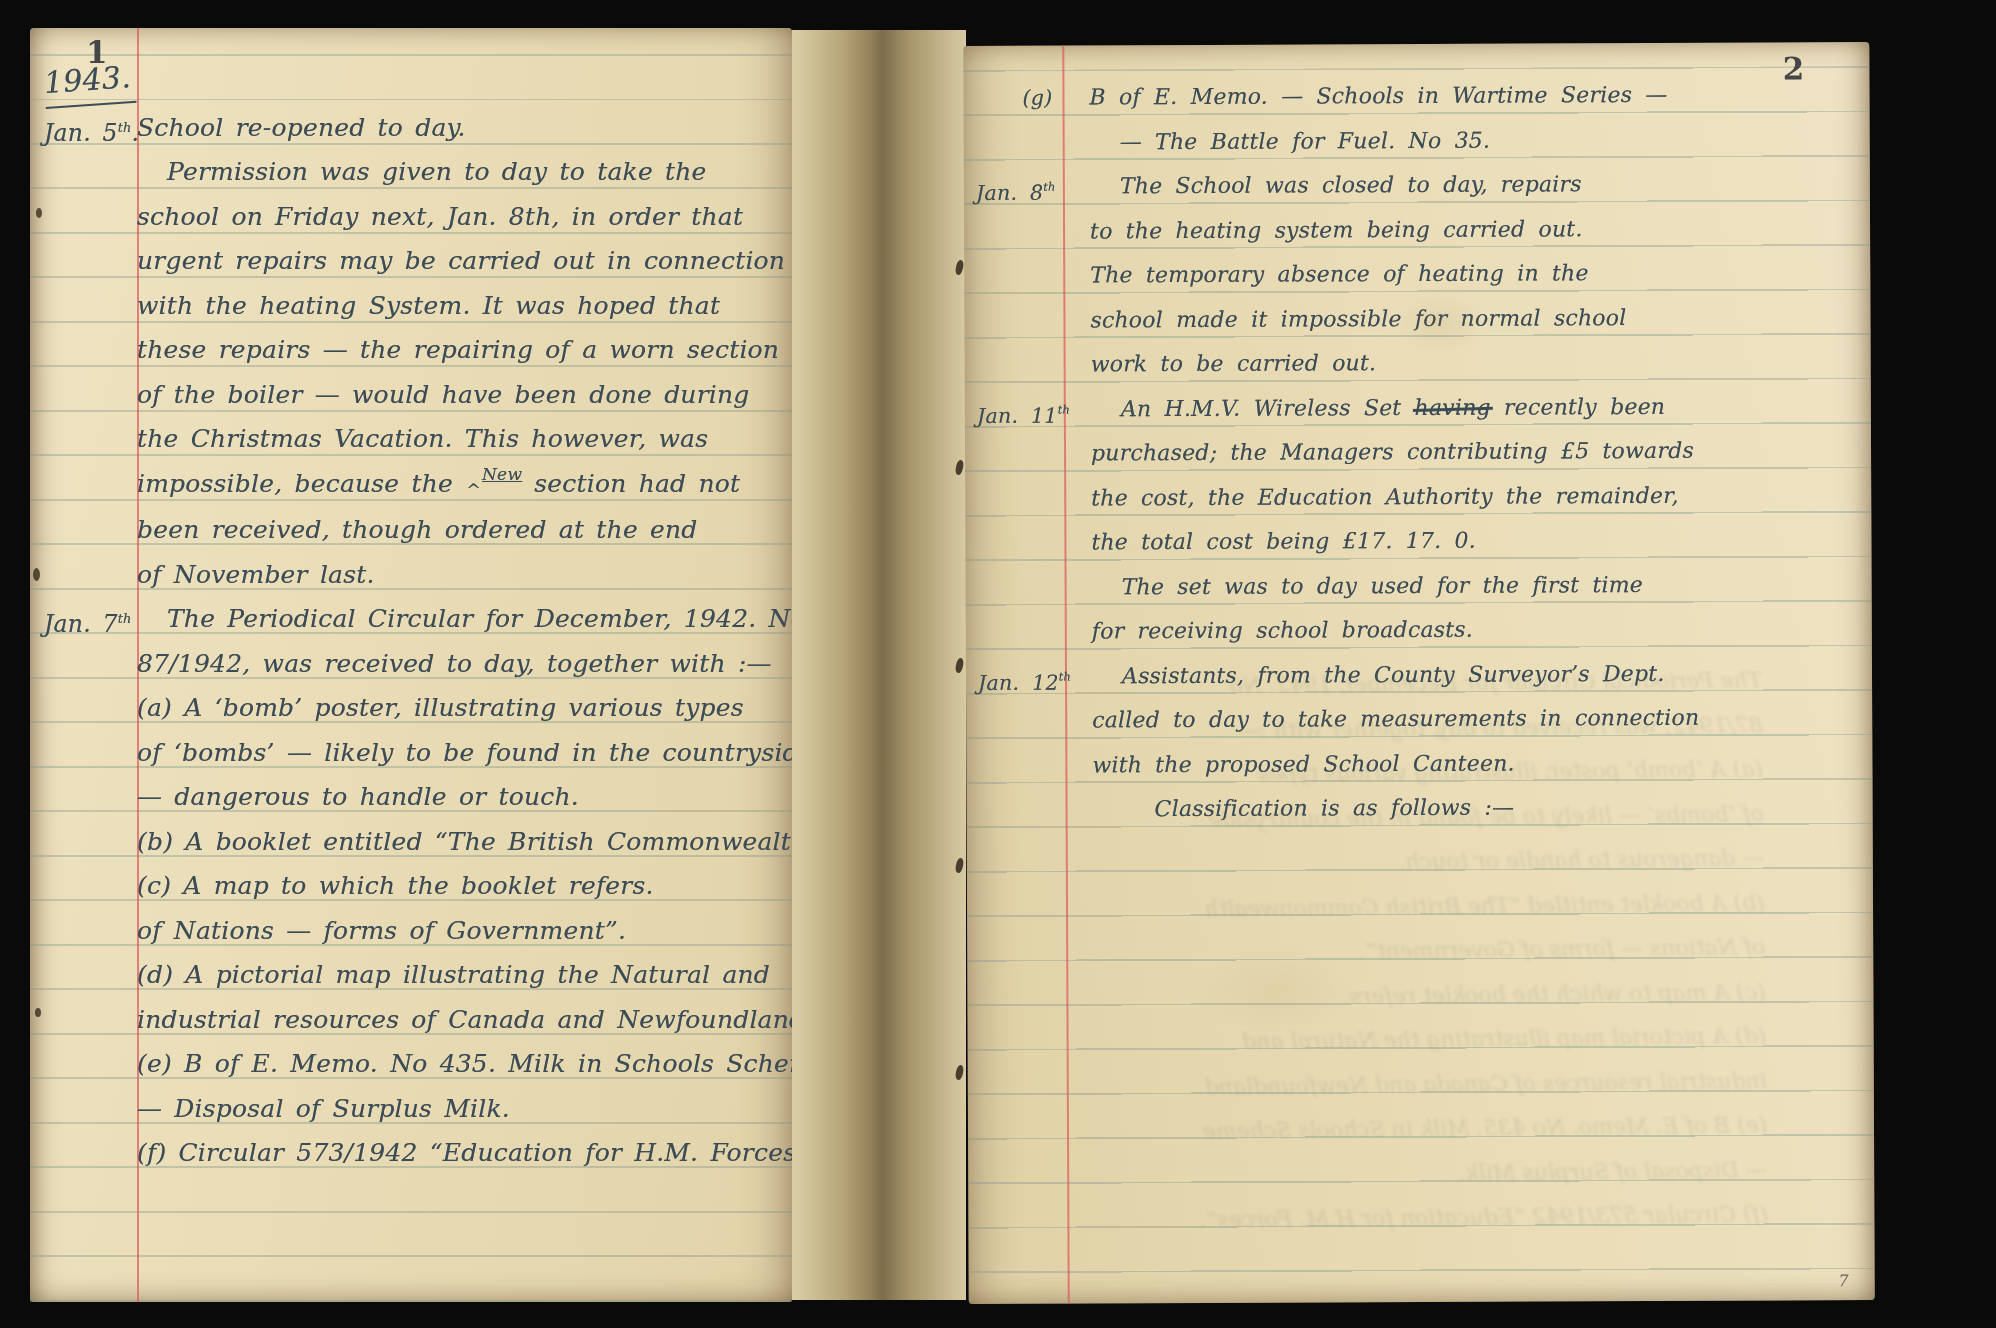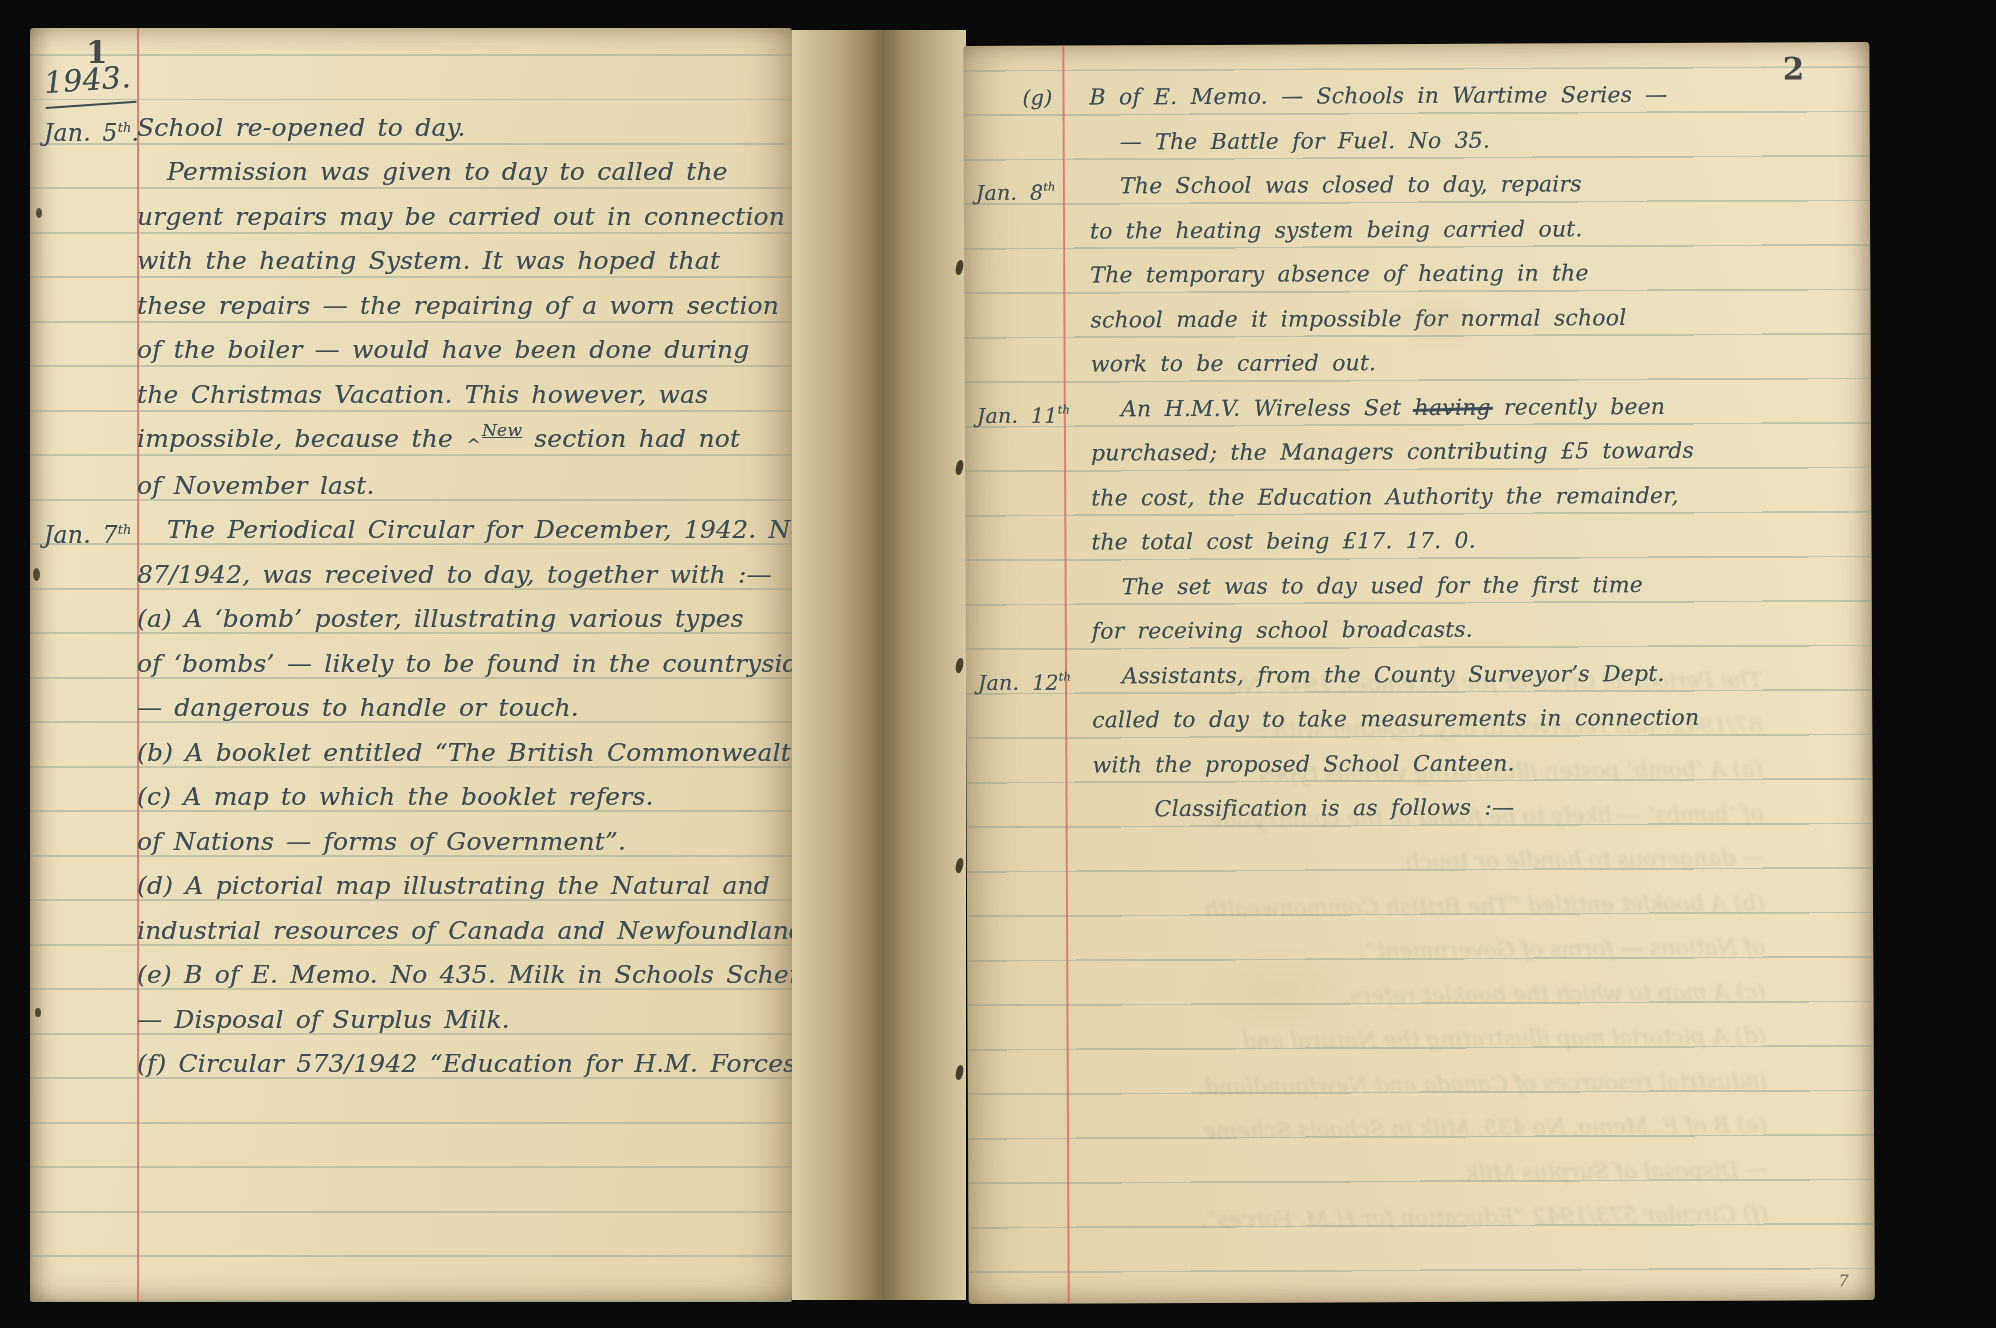--- a/index.html
+++ b/index.html
@@ -80,27 +80,29 @@
         <div class="date-col">
           <span class="yearhead">1943.</span>
         </div>
         <div class="lines-col"></div>
       </div>
       <div id="left-entries">
           <div class="entry">
             <div class="date-col">Jan. 5<sup>th</sup>.</div>
             <div class="lines-col">
               <div class="line">School re-opened to day.</div>
-              <div class="line ind1">Permission was given to day to called the</div>
+              <div class="line ind1">Permission was given to day to take the</div>
+              <div class="line">school on Friday next, Jan. 8th, in order that</div>
               <div class="line">urgent repairs may be carried out in connection</div>
               <div class="line">with the heating System. It was hoped that</div>
               <div class="line">these repairs — the repairing of a worn section</div>
               <div class="line">of the boiler — would have been done during</div>
               <div class="line">the Christmas Vacation. This however, was</div>
               <div class="line">impossible, because the <span class="caret">^</span><span class="ins">New</span> section had not</div>
+              <div class="line">been received, though ordered at the end</div>
               <div class="line">of November last.</div>
             </div>
           </div>
           <div class="entry">
             <div class="date-col">Jan. 7<sup>th</sup></div>
             <div class="lines-col">
               <div class="line ind1">The Periodical Circular for December, 1942. No</div>
               <div class="line">87/1942, was received to day, together with :—</div>
               <div class="line">(a)  A ‘bomb’ poster, illustrating various types</div>
               <div class="line">of ‘bombs’ — likely to be found in the countryside</div>

